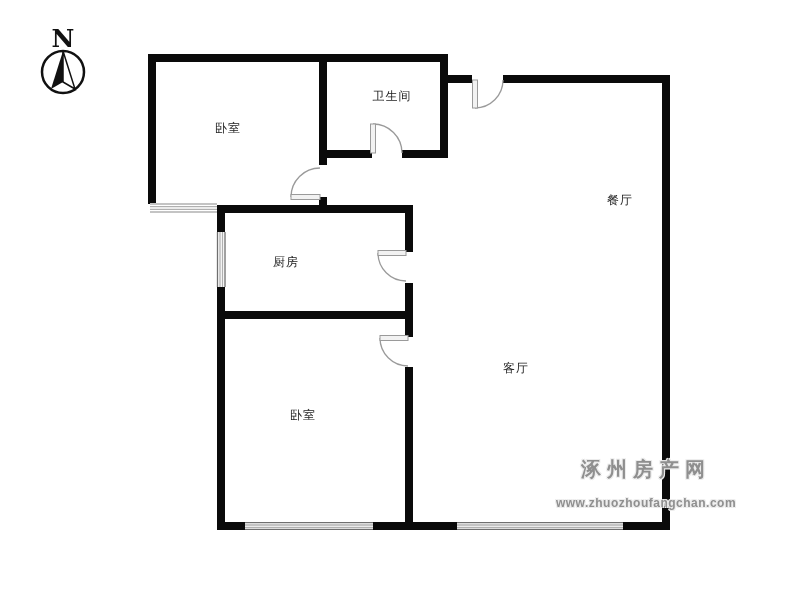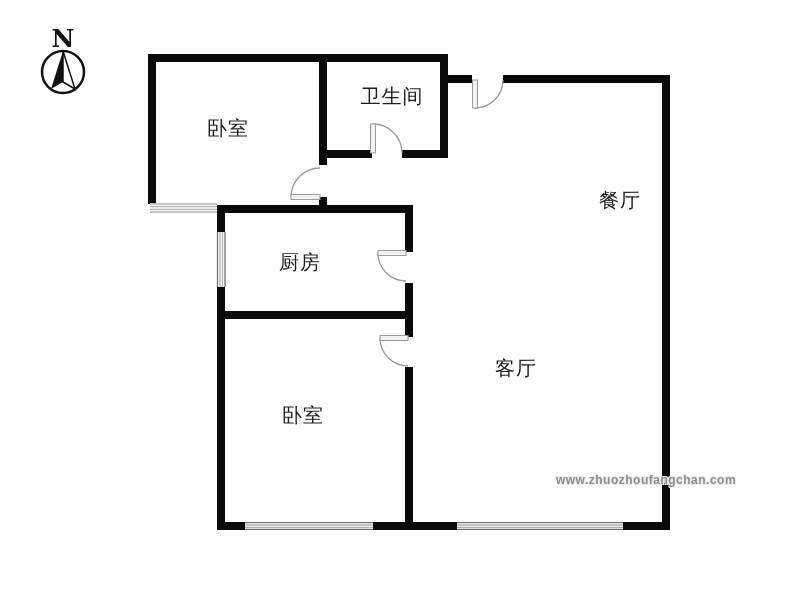--- a/index.html
+++ b/index.html
@@ -3,21 +3,21 @@
 <meta charset="utf-8">
 <style>
   html,body{margin:0;padding:0;background:#fff;}
   #stage{
     position:relative;width:800px;height:600px;background:#ffffff;overflow:hidden;
     font-family:"Liberation Sans",sans-serif;
   }
   #plan-svg{position:absolute;left:0;top:0;}
   .room-label{
     position:absolute;transform:translate(-50%,-50%);
-    font-size:20px;color:#1c1c1c;letter-spacing:1px;white-space:nowrap;
+    font-size:12px;color:#1c1c1c;letter-spacing:1px;white-space:nowrap;
     font-family:"Liberation Sans",sans-serif;
   }
   #watermark{
     position:absolute;left:518px;top:458px;width:256px;text-align:center;
     color:#8f8f8f;font-weight:bold;line-height:1.15;z-index:5;
     font-family:"Liberation Sans",sans-serif;
     text-shadow:-1px -1px 0 #ececec,1px -1px 0 #ececec,-1px 1px 0 #ececec,1px 1px 0 #ececec;
   }
   #watermark .wm-line1{font-size:20px;letter-spacing:6px;}
   #watermark .wm-line2{font-size:12px;letter-spacing:0.5px;margin-top:16px;}
@@ -117,22 +117,23 @@
       </g>
       <g>
         <path class="door-arc" d="M380,338 A28,28 0 0 0 408,366"></path>
         <rect class="door-leaf" x="380" y="335.5" width="28" height="5"></rect>
       </g>
     </g>
   </svg>
 
   <div class="room-label" style="left:228px;top:128px">卧室</div>
   <div class="room-label" style="left:392px;top:96px">卫生间</div>
-  <div class="room-label" style="left:300px;top:262px">厨房</div>
+  <div class="room-label" style="left:286px;top:262px">厨房</div>
   <div class="room-label" style="left:620px;top:200px">餐厅</div>
   <div class="room-label" style="left:516px;top:368px">客厅</div>
   <div class="room-label" style="left:303px;top:415px">卧室</div>
 
   <div id="watermark">
+    <div class="wm-line1">涿州房产网</div>
     <div class="wm-line2">www.zhuozhoufangchan.com</div>
   </div>
 
 </div>
 
 </body></html>

